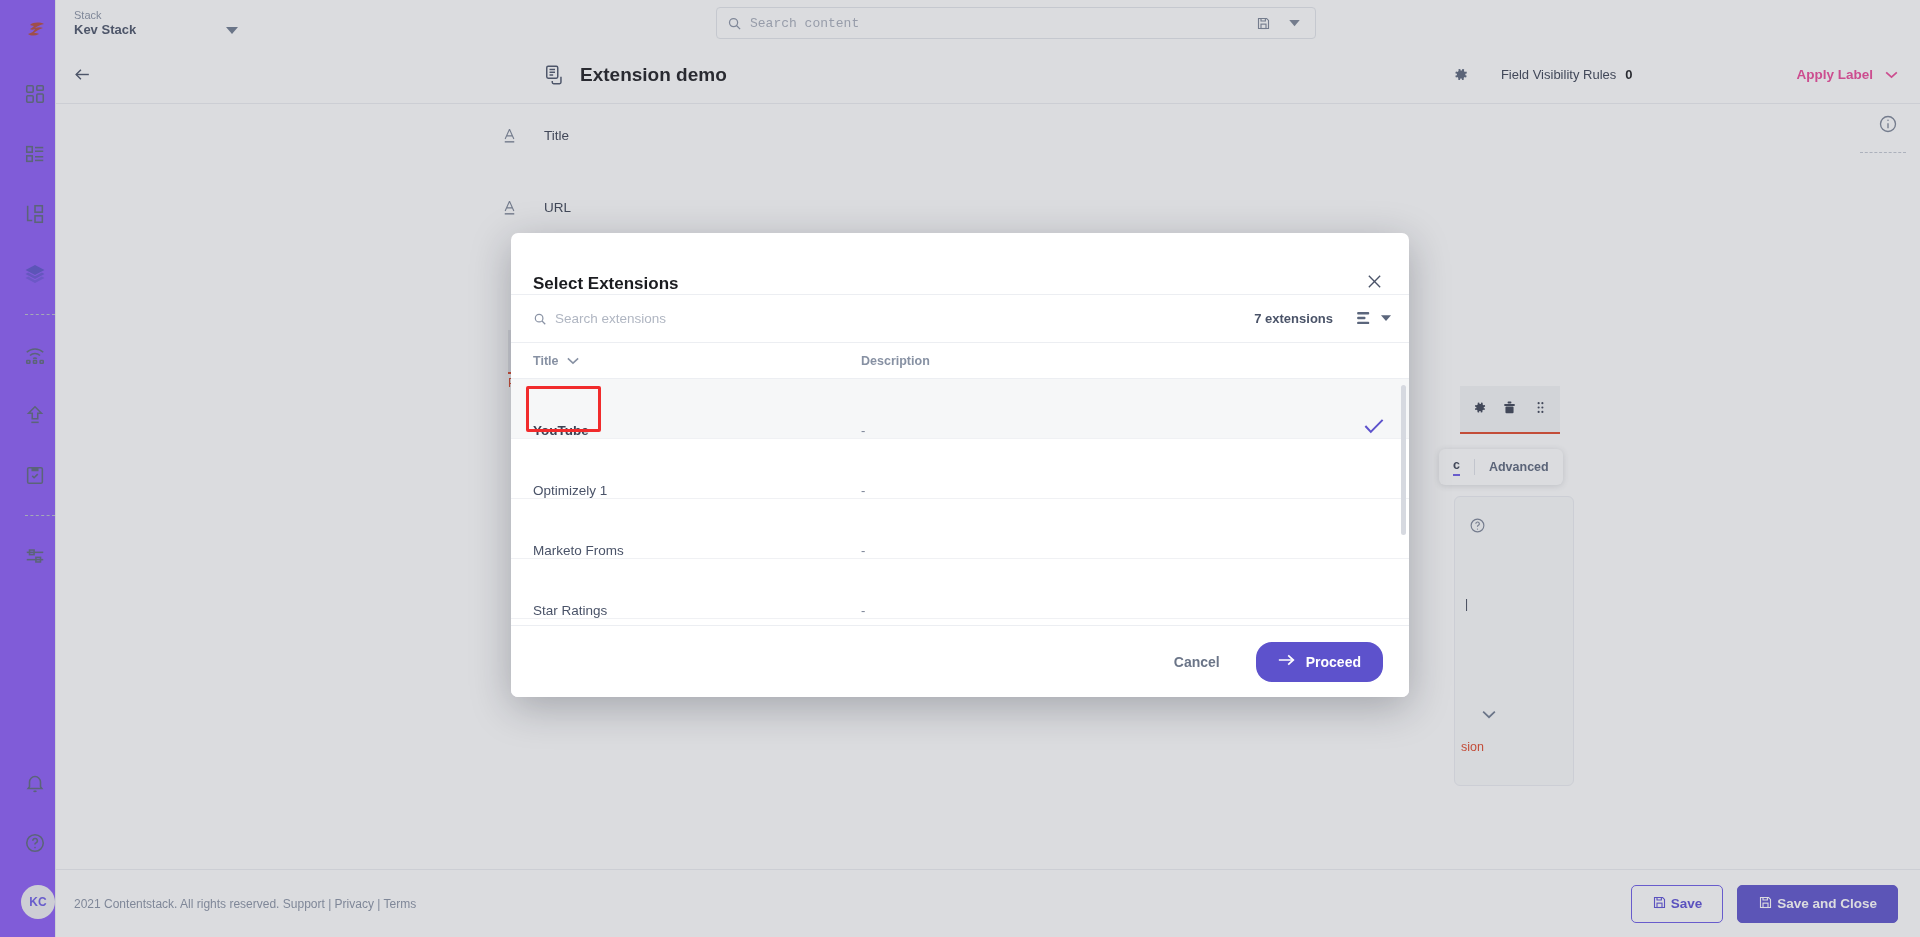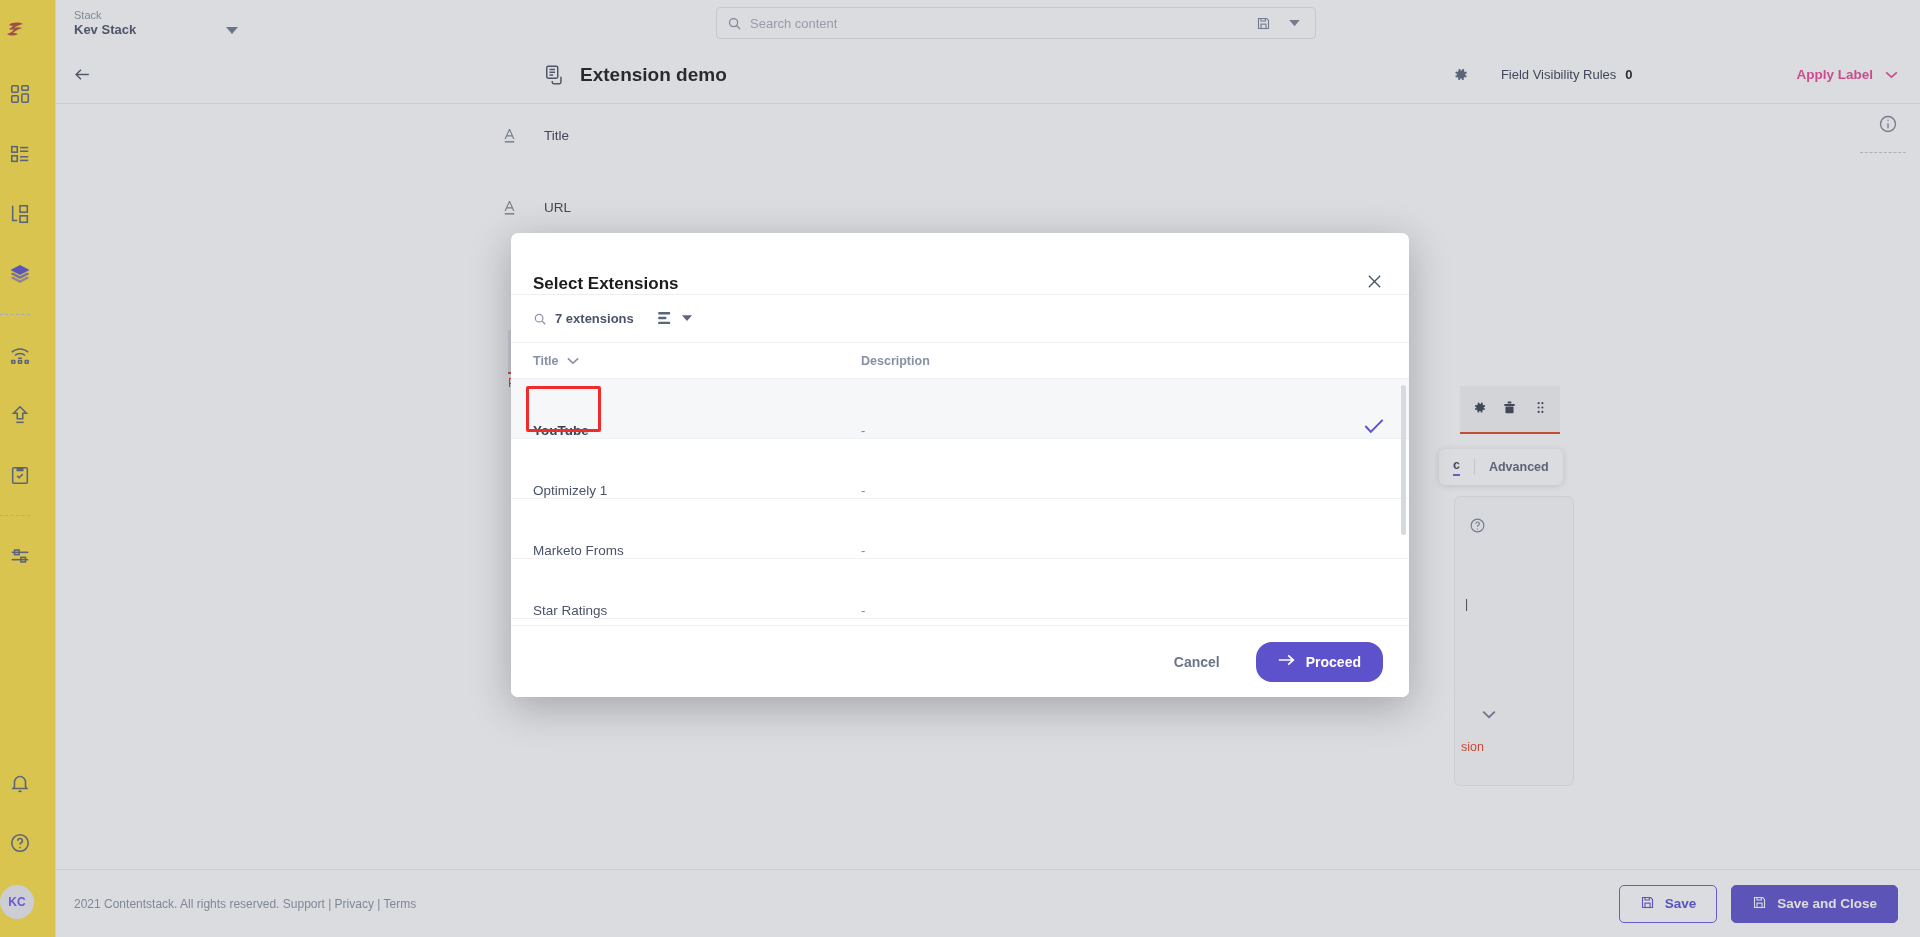--- a/index.html
+++ b/index.html
@@ -20,23 +20,23 @@
   .scrim {
     position: absolute; inset: 0;
     background: rgba(90, 95, 110, 0.22);
     z-index: 50;
   }
 
   
   .rail {
     position: absolute; left: 0; top: 0;
     width: 56px; height: 937px;
-    background: #fde047;
+    background: #8b5cf6;
     border-right: 1px solid #eceef2;
-    display: flex; flex-direction: column; align-items: flex-start;
+    display: flex; flex-direction: column; align-items: flex-end;
     z-index: 10;
   }
   .rail-logo { margin-top: 14px; margin-bottom: 16px; width: 34px; height: 34px;
     display: flex; align-items: center; justify-content: center; }
   .rail-icon {
     width: 40px; height: 40px; margin: 10px 0;
     display: flex; align-items: center; justify-content: center;
     cursor: pointer;
     color: #5b667c;
   }
@@ -69,21 +69,21 @@
   .global-search {
     position: absolute; left: 660px; top: 7px;
     width: 600px; height: 32px;
     border: 1px solid #e3e6eb; border-radius: 4px;
     background: #fff;
     display: flex; align-items: center; padding: 0 10px;
   }
   .gs-input {
     flex: 1; border: none; outline: none;
     font-size: 13px; color: #3b4254;
-    font-family: Liberation Sans, sans-serif;
+    font-family: Liberation Mono, monospace;
     background: transparent; margin-left: 8px;
   }
   .gs-input::placeholder { color: #a8aebb; }
   .gs-btn { color: #7b8496; display: flex; align-items: center; cursor: pointer; padding: 0 5px; }
 
   
   .entry-header {
     position: absolute; left: 56px; top: 46px; right: 0; height: 58px;
     background: #ffffff; border-bottom: 1px solid #ecedf1;
     display: flex; z-index: 9;
@@ -151,21 +151,21 @@
   
   .bottombar {
     position: absolute; left: 56px; right: 0; bottom: 0; height: 68px;
     background: #ffffff; border-top: 1px solid #ecedf1;
     display: flex; align-items: center; z-index: 9;
   }
   .copyright { font-size: 12px; color: #8a93a5; margin-left: 18px; }
   .copyright a { color: #8a93a5; text-decoration: none; }
   .btns { margin-left: auto; display: flex; align-items: center; gap: 14px; padding-right: 22px; }
   .btn {
-    display: flex; align-items: center; gap: 10px;
+    display: flex; align-items: center; gap: 4px;
     height: 38px; padding: 0 20px; border-radius: 5px;
     font-size: 13.5px; font-weight: bold; cursor: pointer;
   }
   .btn-outline { border: 1px solid #6c5ce7; color: #5b4fd6; background: #fff; }
   .btn-solid { background: #5d52cc; color: #fff; border: 1px solid #5d52cc; }
 
   
   .modal {
     position: absolute; left: 511px; top: 233px;
     width: 898px; height: 464px;
@@ -555,20 +555,21 @@
       </span>
     </div>
 
     <div class="modal-search">
       <span class="ms-icon">
         <svg width="14" height="14" viewBox="0 0 24 24" fill="none" stroke="currentColor" stroke-width="2.1">
           <circle cx="10.5" cy="10.5" r="6.5"></circle>
             <line x1="15.5" y1="15.5" x2="21" y2="21"></line>
         </svg>
       </span>
+      <input class="ms-input" type="text" placeholder="Search extensions" style="">
       <span class="ms-count">7 extensions</span>
       <span class="ms-view">
         <svg width="17" height="13" viewBox="0 0 18 14" fill="currentColor">
           <rect x="0" y="0" width="13" height="2.6" rx="1"></rect>
           <rect x="0" y="5.2" width="9" height="2.6" rx="1"></rect>
           <rect x="0" y="10.4" width="13" height="2.6" rx="1"></rect>
         </svg>
         <svg width="10" height="7" viewBox="0 0 12 8" fill="currentColor">
             <path d="M0 0h12L6 7z"></path>
           </svg>

